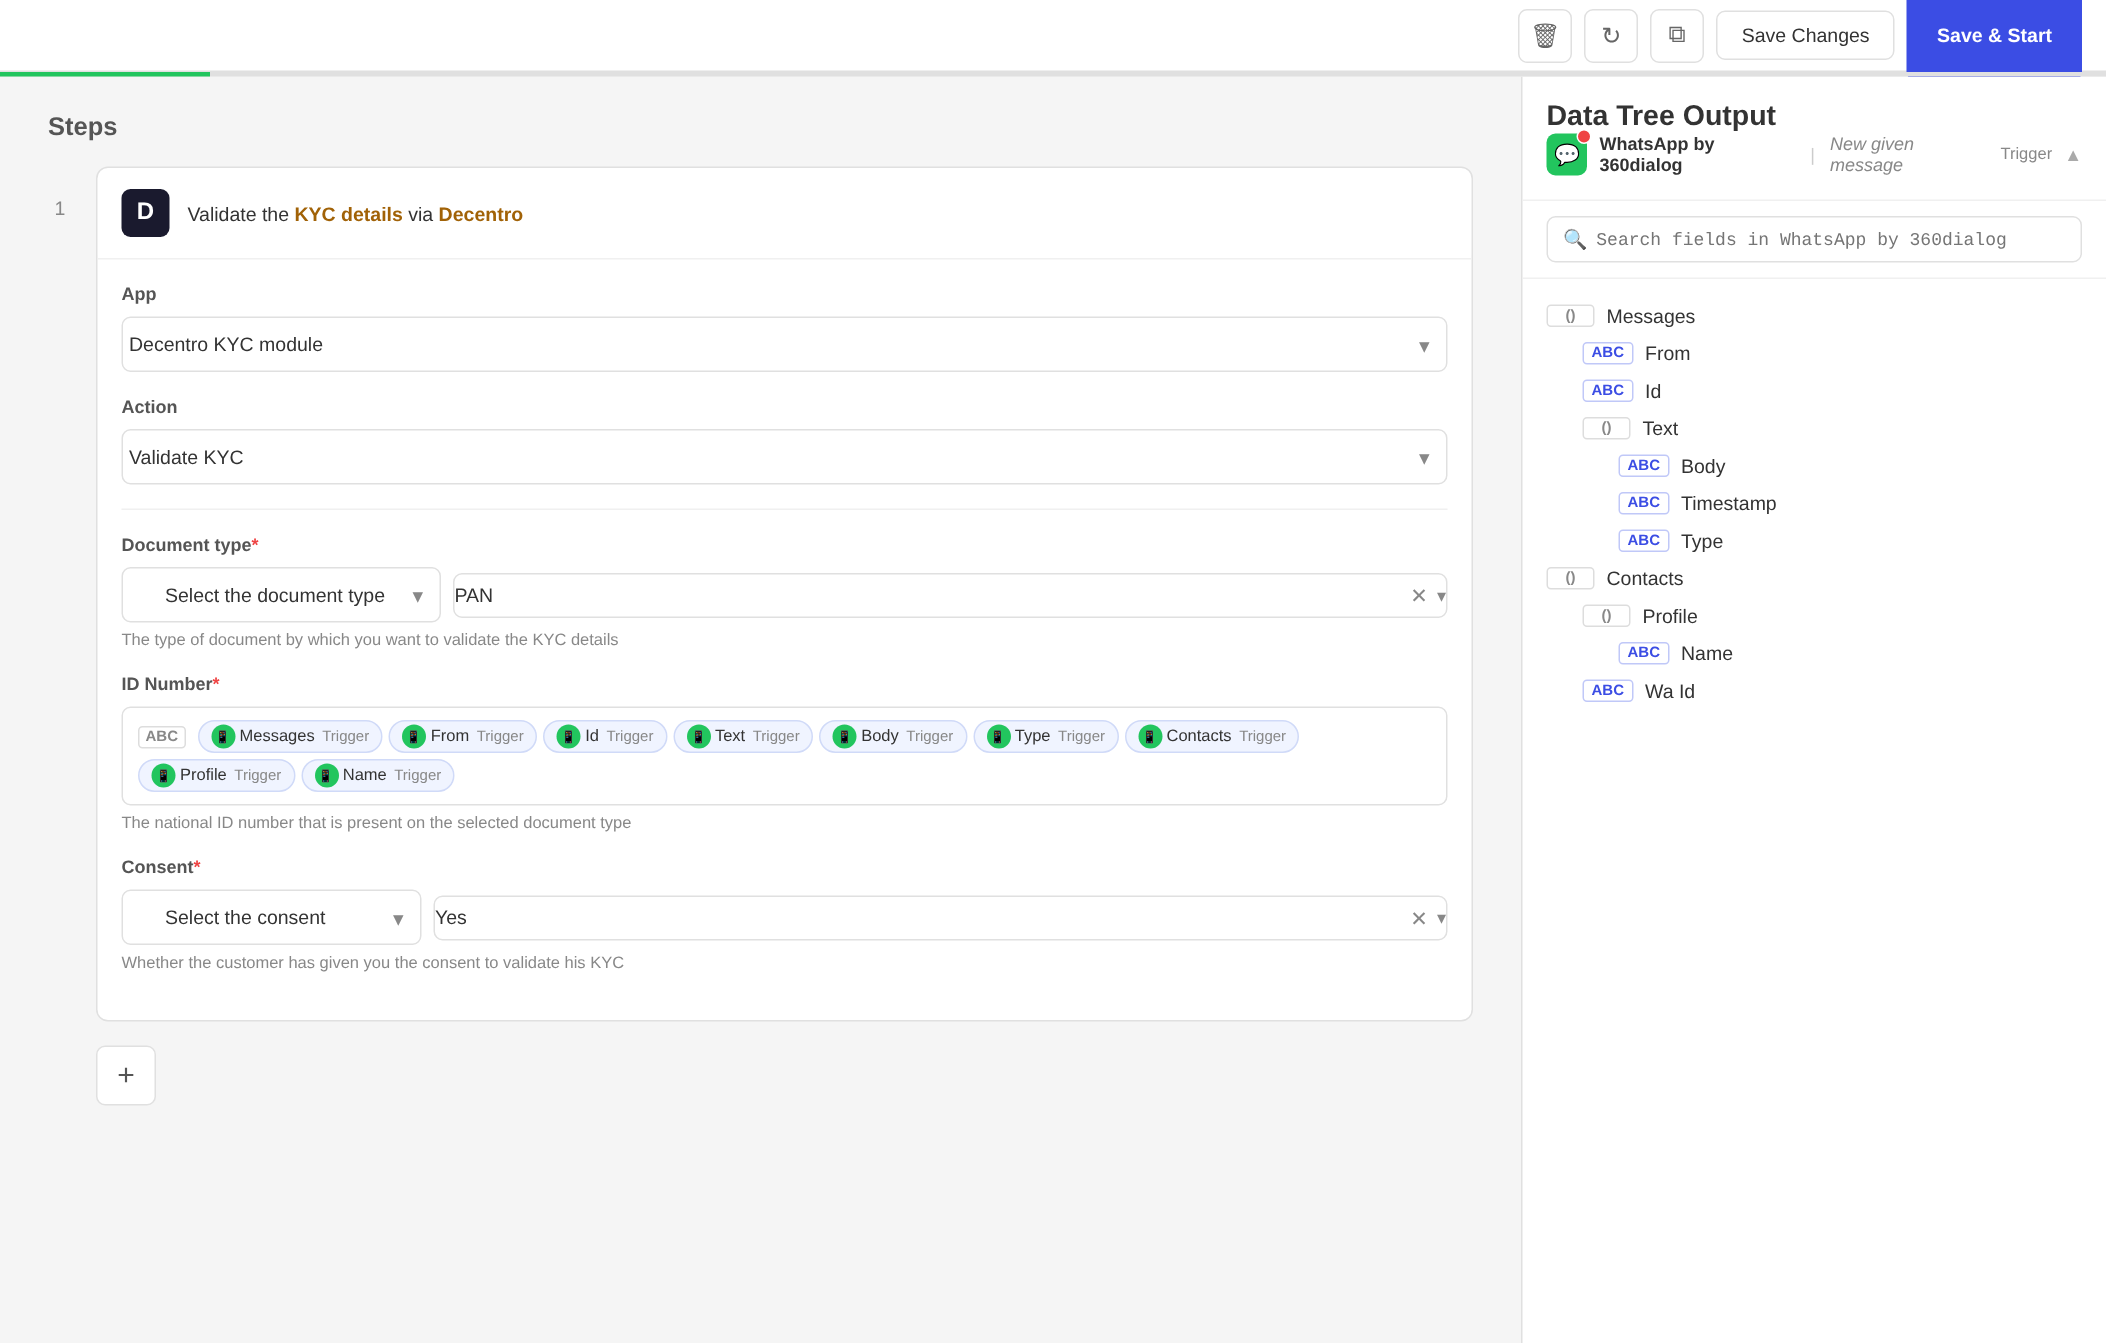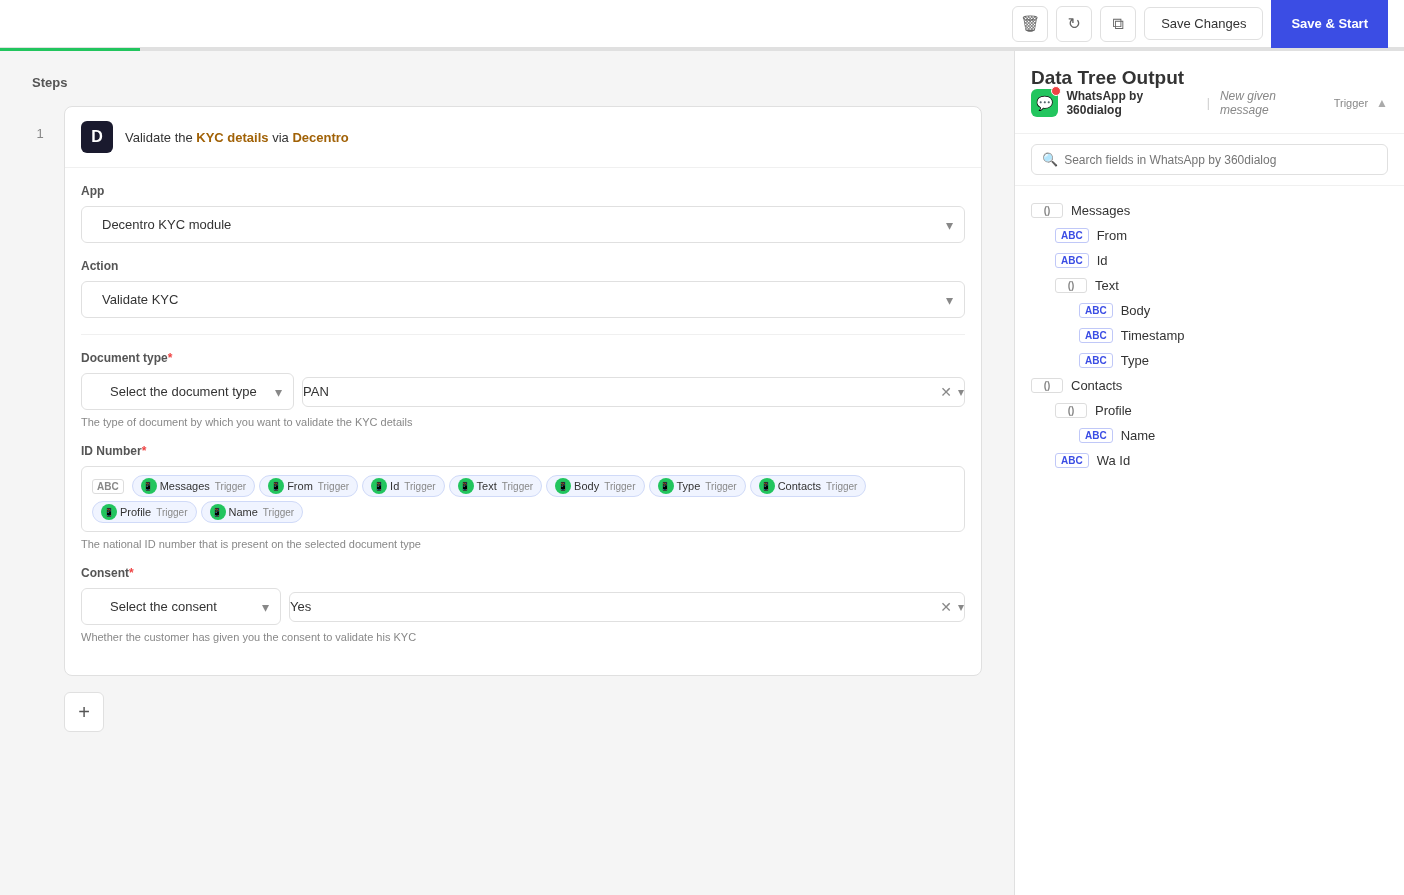--- a/index.html
+++ b/index.html
@@ -68,21 +68,21 @@
 
     
     .steps-panel {
       flex: 1;
       padding: 24px 32px;
       overflow-y: auto;
       background: #f5f5f5;
     }
 
     .steps-label {
-      font-size: 13px;
+      font-size: 17px;
       font-weight: 600;
       color: #555;
       margin-bottom: 16px;
     }
 
     .step-row {
       display: flex;
       gap: 16px;
       align-items: flex-start;
     }
@@ -131,21 +131,21 @@
       text-decoration: none;
       font-weight: bold;
     }
 
     .step-body {
       padding: 16px;
     }
 
     .select-field {
       width: 100%;
-      padding: 10px 36px 10px 20px;
+      padding: 10px 36px 10px 4px;
       border: 1px solid #e0e0e0;
       border-radius: 6px;
       background: #fff;
       font-size: 13px;
       color: #333;
       appearance: none;
       cursor: pointer;
       position: relative;
     }
 
@@ -398,20 +398,21 @@
       background: #fff;
     }
 
     .search-input-wrap input {
       border: none;
       outline: none;
       flex: 1;
       font-size: 12px;
       color: #0f766e;
       background: transparent;
+      font-family: Liberation Mono, monospace;
     }
 
     .search-icon-sym {
       color: #aaa;
       font-size: 13px;
     }
 
     .data-tree-items {
       flex: 1;
       overflow-y: auto;

